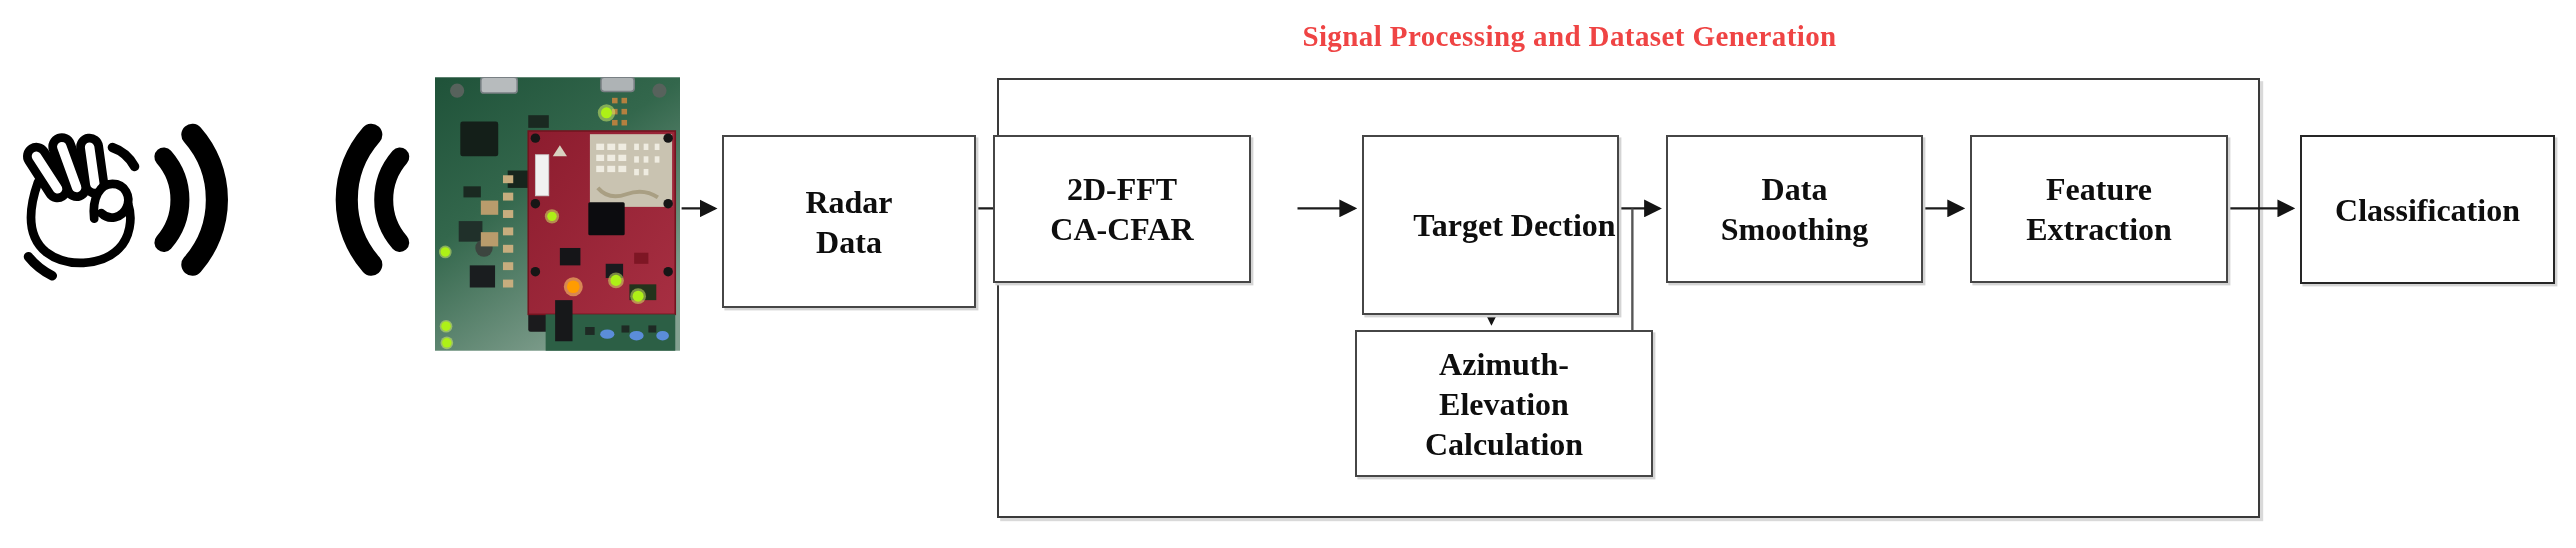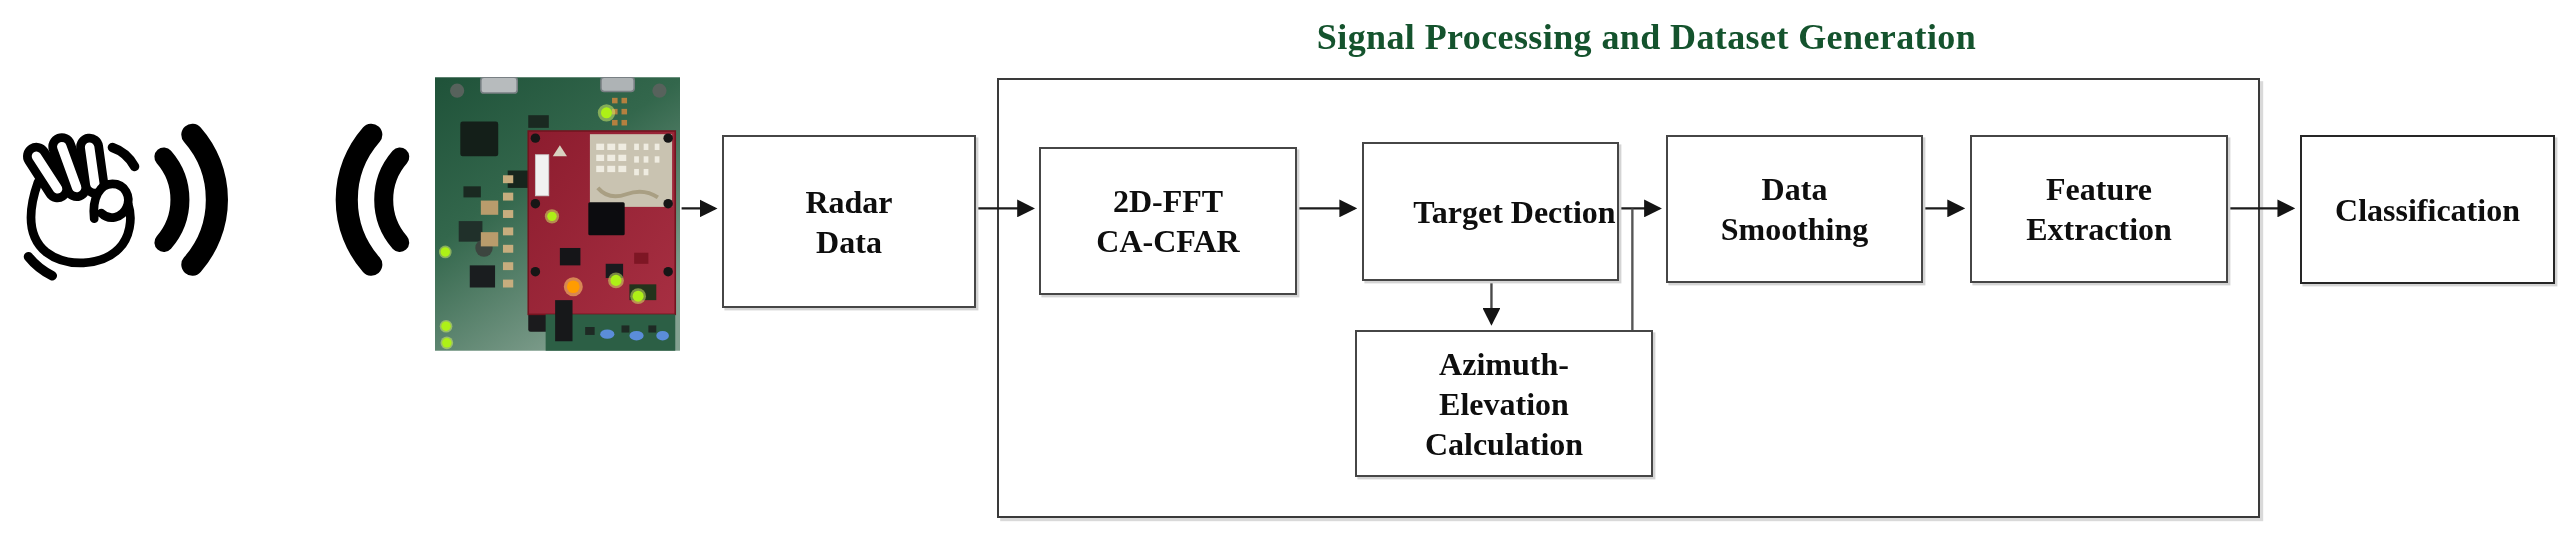--- a/index.html
+++ b/index.html
@@ -16,44 +16,44 @@
   .container-box{
     position:absolute;
     left:997px;top:78px;width:1263px;height:440px;
     border:2.4px solid #3a3a3a;
     box-shadow:3.2px 3.2px 0 0 #d9d9d9;
     box-sizing:border-box;
     background:transparent;
   }
   .group-title{
     position:absolute;
-    left:1015px;top:11px;width:1263px;height:51px;
+    left:938px;top:11px;width:1263px;height:51px;
     display:flex;align-items:center;justify-content:center;
-    font-size:36px;font-weight:700;color:#14532d;
+    font-size:29px;font-weight:700;color:#ef4444;
     letter-spacing:0.4px;
     white-space:nowrap;
   }
 
   
   .node{
     position:absolute;
     box-sizing:border-box;
     border:2.4px solid #464646;
     background:#ffffff;
     box-shadow:2.4px 2.4px 0 0 #d4d4d4;
     display:flex;align-items:center;justify-content:center;
     text-align:center;
   }
   .node .lbl{
     font-size:32px;font-weight:700;color:#0e0e0e;
     line-height:40px;white-space:pre-line;
   }
   .n-radar    {left:722px; top:135px;width:254px;height:173px;}
-  .n-fft      {left:1039px;top:135px;width:258px;height:148px;margin-top:12px;}
-  .n-target   {left:1362px;top:142px;width:257px;height:139px;padding-left:48px;}
+  .n-fft      {left:993px;top:135px;width:258px;height:148px;}
+  .n-target   {left:1362px;top:135px;width:257px;height:180px;padding-left:48px;}
   .n-azimuth  {left:1355px;top:330px;width:298px;height:147px;}
   .n-smooth   {left:1666px;top:135px;width:257px;height:148px;}
   .n-feature  {left:1970px;top:135px;width:258px;height:148px;}
   .n-classify {left:2300px;top:135px;width:255px;height:149px;border-color:#262626;}
 
   .arrow-layer{position:absolute;left:0;top:0;width:2576px;height:549px;pointer-events:none;}
   .icon-layer{position:absolute;left:0;top:0;width:2576px;height:549px;pointer-events:none;}
   .pcb{position:absolute;left:435px;top:77px;width:245px;height:274px;}
 </style>
 </head>

